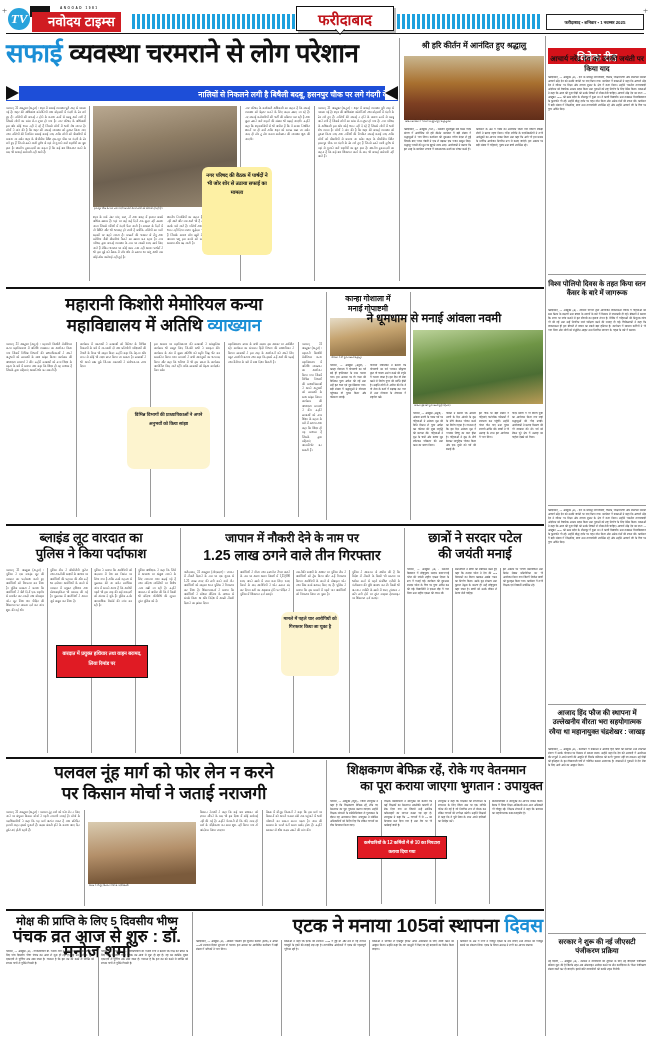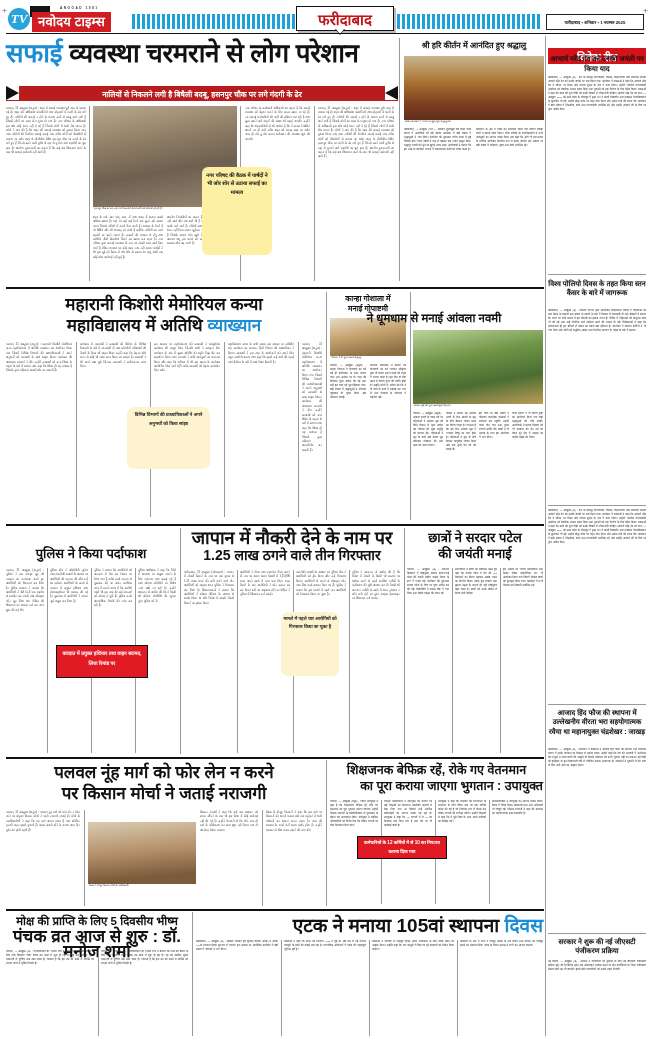--- a/index.html
+++ b/index.html
@@ -13,21 +13,21 @@
 
   
   .masthead{position:absolute;left:0;top:0;width:650px;height:32px;}
   .crop-tl{position:absolute;left:2px;top:5px;font-size:9px;color:#555;}
   .crop-tr{position:absolute;right:2px;top:5px;font-size:9px;color:#555;}
   .tv-logo{position:absolute;left:8px;top:8px;width:22px;height:22px;border-radius:50%;
            background:#29a3dc;color:#fff;font-family:"Liberation Serif",serif;font-weight:bold;
            font-size:13px;display:flex;align-items:center;justify-content:center;font-style:italic;}
   .blk-tab{position:absolute;left:30px;top:6px;width:20px;height:11px;background:#151515;}
   .nameplate{position:absolute;left:32px;top:12px;background:#d01c22;color:#fff;
-             padding:2px 6px 3px 6px;font-family:"Liberation Sans",sans-serif;font-weight:bold;
+             padding:2px 6px 3px 16px;font-family:"Liberation Sans",sans-serif;font-weight:bold;
              font-size:13px;letter-spacing:0.2px;line-height:15px;}
   .est{position:absolute;left:60px;top:6px;font-size:3.2px;letter-spacing:1.5px;color:#333;
        font-family:"Liberation Sans",sans-serif;font-weight:bold;}
   .barcode{position:absolute;top:14px;height:15px;background:
      repeating-linear-gradient(90deg,#1da1de 0 3px,#fff 3px 5px);}
   .bar-left{left:132px;width:164px;}
   .bar-right{left:392px;width:150px;}
   .edition{position:absolute;left:296px;top:6px;width:96px;height:23px;background:#fff;
            border:1.6px solid #111;display:flex;align-items:center;justify-content:center;
            font-family:"Liberation Sans",sans-serif;font-weight:bold;font-size:15px;color:#c0151b;
@@ -35,22 +35,22 @@
   .edition-tail{position:absolute;left:335px;top:28px;width:0;height:0;border-left:5px solid transparent;
            border-right:5px solid transparent;border-top:6px solid #fff;filter:drop-shadow(0 1px 0 #111);}
   .dateline{position:absolute;left:546px;top:14px;width:96px;height:14px;border:1px solid #222;
             background:#fff;display:flex;align-items:center;justify-content:center;
             font-family:"Liberation Sans",sans-serif;font-weight:bold;font-size:4.4px;color:#111;}
 
   
   .lead-head{position:absolute;left:6px;top:38px;width:392px;font-family:"Liberation Sans",sans-serif;
              font-weight:bold;font-size:26px;line-height:30px;color:#111;letter-spacing:-0.3px;}
   .lead-head .hl{color:#1b8fd6;}
-  .lead-band{position:absolute;left:6px;top:86px;width:392px;height:15px;background:#b91c1c;
-             display:flex;align-items:center;justify-content:center;}
+  .lead-band{position:absolute;left:6px;top:86px;width:392px;height:15px;background:#1d4ed8;
+             display:flex;align-items:center;justify-content:flex-end;}
   .lead-band span{color:#fff;font-family:"Liberation Sans",sans-serif;font-weight:bold;font-size:7.6px;}
   .band-notch-l{position:absolute;left:6px;top:86px;width:0;height:0;
       border-top:7.5px solid #fff;border-bottom:7.5px solid #fff;border-left:13px solid #111;}
   .band-notch-r{position:absolute;left:385px;top:86px;width:0;height:0;
       border-top:7.5px solid #fff;border-bottom:7.5px solid #fff;border-right:13px solid #111;}
 
   
   .photo{position:absolute;overflow:hidden;background:#8a7f72;}
   .photo .cap{position:absolute;left:0;bottom:0;width:100%;font-size:2.6px;line-height:3.2px;
               color:#222;background:#fff;padding:0.5px 1px;box-sizing:border-box;}
@@ -200,32 +200,33 @@
   <div class="photo ph-green" style="left:413px;top:330px;width:130px;height:78px;">
     <div class="cap">आंवला वृक्ष की पूजा करती हुई महिलाएं।</div>
   </div>
   <div class="body-col tiny" style="position:absolute;left:413px;top:412px;width:30px;height:106px;">पलवल, 31 अक्टूबर (अनुज) : आंवला नवमी के पावन पर्व पर महिलाओं ने आंवला वृक्ष की विधि विधान से पूजा अर्चना कर परिवार की सुख समृद्धि की कामना की। महिलाओं ने वृक्ष के चारों ओर कच्चा सूत लपेटकर परिक्रमा की तथा कथा का श्रवण किया।</div>
   <div class="body-col tiny" style="position:absolute;left:446px;top:412px;width:30px;height:106px;">पंडितों ने बताया कि आंवला नवमी के दिन आंवले के वृक्ष के नीचे बैठकर भोजन करने का विशेष महत्व है। मान्यता है कि इस दिन आंवला वृक्ष में भगवान विष्णु का वास होता है। महिलाओं ने वृक्ष के नीचे बैठकर सामूहिक भोजन किया और एक दूसरे को पर्व की बधाई दी।</div>
   <div class="body-col tiny" style="position:absolute;left:479px;top:412px;width:30px;height:106px;">इस मौके पर बड़ी संख्या में महिलाएं पारंपरिक परिधानों में सजधज कर पहुंचीं। उन्होंने मंगल गीत गाए तथा पूजन सामग्री अर्पित की। बच्चों ने भी उत्साह के साथ इस आयोजन में भाग लिया।</div>
   <div class="body-col tiny" style="position:absolute;left:512px;top:412px;width:31px;height:106px;">मंदिर प्रांगण में भी विशेष पूजा का आयोजन किया गया जहां श्रद्धालुओं की भीड़ उमड़ी। आयोजकों ने प्रसाद वितरण की भी व्यवस्था की थी। पर्व को लेकर पूरे क्षेत्र में उत्साह का माहौल देखने को मिला।</div>
 
   <div class="hrule-dark" style="left:6px;top:524px;width:538px;"></div>
 
+  <div class="sec-head" style="left:6px;top:530px;width:170px;font-size:13px;line-height:16px;text-align:center;">ब्लाइंड लूट वारदात का</div>
   <div class="sec-head" style="left:6px;top:546px;width:170px;font-size:13px;line-height:16px;text-align:center;">पुलिस ने किया पर्दाफाश</div>
   <div class="body-col" style="position:absolute;left:6px;top:568px;width:38px;height:185px;">पलवल, 31 अक्टूबर (अनुज) : पुलिस ने एक ब्लाइंड लूट की वारदात का पर्दाफाश करते हुए आरोपियों को गिरफ्तार कर लिया है। पुलिस प्रवक्ता ने बताया कि आरोपियों ने बीते दिनों एक राहगीर से मारपीट कर नकदी तथा मोबाइल फोन लूट लिया था। पीड़ित की शिकायत पर मामला दर्ज कर जांच शुरू की गई थी।</div>
   <div class="vrule" style="left:47px;top:568px;height:185px;"></div>
   <div class="body-col" style="position:absolute;left:50px;top:568px;width:38px;height:185px;">पुलिस टीम ने सीसीटीवी फुटेज तथा तकनीकी साक्ष्यों के आधार पर आरोपियों की पहचान की और उन्हें धर दबोचा। आरोपियों के कब्जे से वारदात में प्रयुक्त हथियार तथा मोटरसाइकिल भी बरामद की गई है। पूछताछ में आरोपियों ने अपना जुर्म कबूल कर लिया है।</div>
   <div class="vrule" style="left:91px;top:568px;height:185px;"></div>
   <div class="body-col" style="position:absolute;left:94px;top:568px;width:38px;height:185px;">पुलिस ने बताया कि आरोपियों को अदालत में पेश कर रिमांड पर लिया गया है ताकि उनसे गहनता से पूछताछ की जा सके। प्रारंभिक जांच में सामने आया है कि आरोपी पहले भी इस तरह की कई वारदातों को अंजाम दे चुके हैं। पुलिस उनके आपराधिक रिकॉर्ड की जांच कर रही है।</div>
   <div class="vrule" style="left:135px;top:568px;height:185px;"></div>
   <div class="body-col" style="position:absolute;left:138px;top:568px;width:38px;height:185px;">पुलिस अधीक्षक ने कहा कि जिले में अपराध पर अंकुश लगाने के लिए लगातार गश्त बढ़ाई गई है तथा संदिग्ध व्यक्तियों पर विशेष नजर रखी जा रही है। उन्होंने आमजन से अपील की कि वे किसी भी संदिग्ध गतिविधि की सूचना तुरंत पुलिस को दें।</div>
   <div class="callout co-red" style="left:56px;top:645px;width:92px;height:33px;font-size:5px;line-height:10px;padding:2px;">वारदात में प्रयुक्त हथियार तथा वाहन बरामद, लिया रिमांड पर</div>
 
   <div class="vrule" style="left:180px;top:528px;height:226px;"></div>
-  <div class="sec-head" style="left:184px;top:530px;width:216px;font-size:18px;line-height:17px;text-align:center;">जापान में नौकरी देने के नाम पर</div>
+  <div class="sec-head" style="left:184px;top:530px;width:216px;font-size:12px;line-height:17px;text-align:center;">जापान में नौकरी देने के नाम पर</div>
   <div class="sec-head" style="left:184px;top:547px;width:216px;font-size:14px;line-height:17px;text-align:center;">1.25 लाख ठगने वाले तीन गिरफ्तार</div>
   <div class="body-col" style="position:absolute;left:184px;top:570px;width:50px;height:183px;">फरीदाबाद, 31 अक्टूबर (जोएप्रदत्त) : जापान में नौकरी दिलाने के नाम पर एक युवक से 1.25 लाख रुपए की ठगी करने वाले तीन आरोपियों को साइबर थाना पुलिस ने गिरफ्तार कर लिया है। शिकायतकर्ता ने बताया कि आरोपियों ने सोशल मीडिया के माध्यम से संपर्क किया था और विदेश में अच्छी नौकरी दिलाने का झांसा दिया।</div>
   <div class="vrule" style="left:237px;top:570px;height:183px;"></div>
   <div class="body-col" style="position:absolute;left:240px;top:570px;width:50px;height:183px;">आरोपियों ने वीजा तथा दस्तावेज तैयार कराने के नाम पर अलग अलग किश्तों में 1,25,000 रुपए अपने खाते में जमा करा लिए। रुपए मिलने के बाद आरोपियों ने फोन उठाना बंद कर दिया। ठगी का अहसास होने पर पीड़ित ने पुलिस में शिकायत दर्ज कराई।</div>
   <div class="vrule" style="left:293px;top:570px;height:183px;"></div>
   <div class="body-col" style="position:absolute;left:296px;top:570px;width:50px;height:183px;">तकनीकी साक्ष्यों के आधार पर पुलिस टीम ने आरोपियों को ट्रेस किया और उन्हें गिरफ्तार किया। आरोपियों के कब्जे से मोबाइल फोन तथा सिम कार्ड बरामद किए गए हैं। पुलिस ने बताया कि इस मामले में पहले चार आरोपियों को गिरफ्तार किया जा चुका है।</div>
   <div class="vrule" style="left:349px;top:570px;height:183px;"></div>
   <div class="body-col" style="position:absolute;left:352px;top:570px;width:48px;height:183px;">पुलिस ने आमजन से अपील की है कि विदेश में नौकरी के किसी भी प्रस्ताव पर भरोसा करने से पहले संबंधित एजेंसी के पंजीकरण की पुष्टि अवश्य कर लें। किसी भी अनजान व्यक्ति के खाते में रुपए ट्रांसफर न करें। ठगी होने पर तुरंत साइबर हेल्पलाइन पर शिकायत दर्ज कराएं।</div>
   <div class="callout co-cream" style="left:281px;top:612px;width:58px;height:64px;font-size:4.6px;line-height:8.4px;padding:3px 2px;">मामले में पहले चार आरोपियों को गिरफ्तार किया जा चुका है</div>
 
@@ -245,21 +246,21 @@
   <div class="body-col" style="position:absolute;left:6px;top:810px;width:74px;height:96px;">पलवल, 31 अक्टूबर (अनुज) : पलवल नूंह मार्ग को फोर लेन न किए जाने पर संयुक्त किसान मोर्चा ने गहरी नराजगी जताई है। मोर्चा के पदाधिकारियों ने कहा कि यह मार्ग अत्यंत व्यस्त है तथा प्रतिदिन हजारों वाहन इससे गुजरते हैं। सड़क संकरी होने के कारण आए दिन दुर्घटनाएं होती रहती हैं।</div>
   <div class="vrule" style="left:84px;top:810px;height:96px;"></div>
   <div class="photo ph-meet" style="left:88px;top:822px;width:108px;height:66px;">
     <div class="cap">बैठक में मौजूद किसान मोर्चा के पदाधिकारी।</div>
   </div>
   <div class="body-col" style="position:absolute;left:200px;top:810px;width:58px;height:96px;">किसान नेताओं ने कहा कि कई बार प्रशासन को ज्ञापन सौंपने के बाद भी इस दिशा में कोई कार्रवाई नहीं की गई है। उन्होंने चेतावनी दी कि यदि जल्द ही मार्ग के चौड़ीकरण का काम शुरू नहीं किया गया तो आंदोलन किया जाएगा।</div>
   <div class="vrule" style="left:262px;top:810px;height:96px;"></div>
   <div class="body-col" style="position:absolute;left:266px;top:810px;width:56px;height:96px;">बैठक में मौजूद किसानों ने कहा कि इस मार्ग पर किसानों को अपनी फसल मंडी तक पहुंचाने में भारी परेशानी का सामना करना पड़ता है। जाम की समस्या के चलते घंटों समय बर्बाद होता है। उन्होंने सरकार से शीघ्र कदम उठाने की मांग की।</div>
 
   <div class="vrule" style="left:326px;top:760px;height:146px;"></div>
-  <div class="sec-head" style="left:330px;top:762px;width:213px;font-size:12.5px;line-height:16px;text-align:center;">शिक्षजनक बेफिक्र रहें, रोके गए वेतनमान</div>
+  <div class="sec-head" style="left:330px;top:762px;width:213px;font-size:12.5px;line-height:16px;text-align:center;">शिक्षकगण बेफिक्र रहें, रोके गए वेतनमान</div>
   <div class="sec-head" style="left:330px;top:778px;width:213px;font-size:12.5px;line-height:16px;text-align:right;">का पूरा कराया जाएगा भुगतान : उपायुक्त</div>
   <div class="body-col tiny" style="position:absolute;left:330px;top:800px;width:48px;height:104px;">पलवल, 31 अक्टूबर (ब्यूरो) : जिला उपायुक्त ने कहा है कि शिक्षकगण बेफिक्र रहें, रोके गए वेतनमान का पूरा भुगतान कराया जाएगा। उन्होंने शिक्षक संगठनों के प्रतिनिधिमंडल से मुलाकात के दौरान यह आश्वासन दिया। उपायुक्त ने संबंधित अधिकारियों को निर्देश दिए कि लंबित मामलों का शीघ्र निपटारा किया जाए।</div>
   <div class="vrule" style="left:381px;top:800px;height:104px;"></div>
   <div class="body-col tiny" style="position:absolute;left:384px;top:800px;width:48px;height:104px;">शिक्षक प्रतिनिधियों ने उपायुक्त को बताया कि कई शिक्षकों का वेतनमान तकनीकी कारणों से रोक दिया गया था जिससे उन्हें आर्थिक कठिनाइयों का सामना करना पड़ रहा है। उपायुक्त ने कहा कि 12 मामलों में से 10 का निपटारा करा दिया गया है तथा शेष पर भी कार्रवाई जारी है।</div>
   <div class="vrule" style="left:435px;top:800px;height:104px;"></div>
   <div class="body-col tiny" style="position:absolute;left:438px;top:800px;width:48px;height:104px;">उपायुक्त ने कहा कि शिक्षकों की समस्याओं के समाधान के लिए जिला स्तर पर एक समिति गठित की गई है जो नियमित रूप से बैठक कर लंबित मामलों की समीक्षा करेगी। उन्होंने शिक्षकों से कहा कि वे पूरी निष्ठा के साथ अपने दायित्वों का निर्वहन करें।</div>
   <div class="vrule" style="left:489px;top:800px;height:104px;"></div>
   <div class="body-col tiny" style="position:absolute;left:492px;top:800px;width:51px;height:104px;">प्रतिनिधिमंडल ने उपायुक्त का आभार व्यक्त किया। बैठक में जिला शिक्षा अधिकारी तथा अन्य अधिकारी भी मौजूद रहे। शिक्षक संगठनों ने कहा कि प्रशासन का सहयोगात्मक रुख सराहनीय है।</div>
   <div class="callout co-red" style="left:357px;top:836px;width:90px;height:23px;font-size:4.6px;line-height:9px;padding:1px 2px;">कर्मचारियों के 12 कर्मियों में से 10 का निपटारा कराया दिया गया</div>
 

